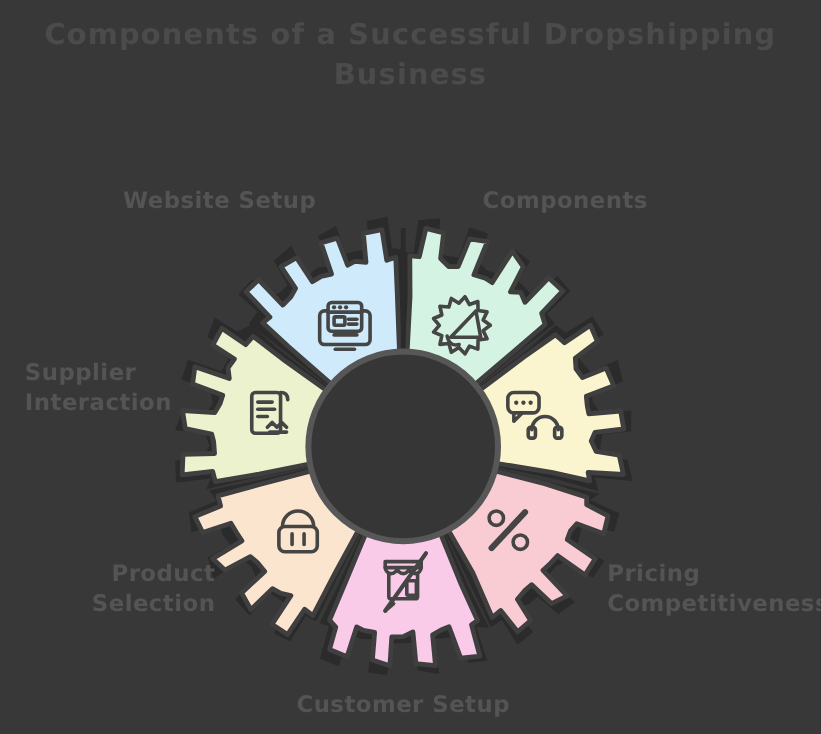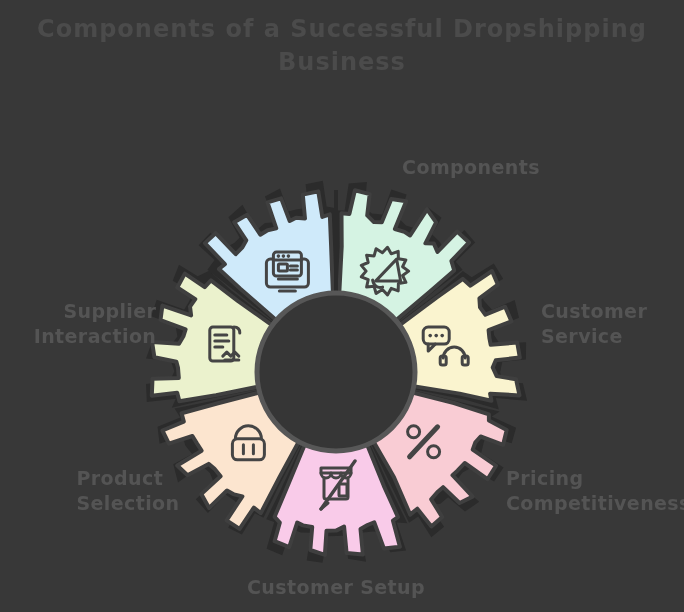--- a/index.html
+++ b/index.html
@@ -18,22 +18,22 @@
   svg.gear{position:absolute;left:0;top:0;}
   .lbl{
     position:absolute;font-weight:700;font-size:19px;letter-spacing:.4px;
     color:#545454;line-height:1.32;white-space:pre-line;
   }
   .pos-website-setup{left:183px;top:155px;transform:translateX(-50%);white-space:nowrap;}
   .pos-marketing{left:471px;top:155px;transform:translateX(-50%);white-space:nowrap;}
   .pos-customer-service{left:541px;top:299px;text-align:left;}
   .pos-pricing-competitiveness{left:506px;top:466px;text-align:left;}
   .pos-customer-trust{left:336px;top:575px;transform:translateX(-50%);white-space:nowrap;}
-  .pos-product-selection{left:128px;top:466px;transform:translateX(-50%);text-align:left;}
-  .pos-supplier-interaction{left:95px;top:299px;transform:translateX(-50%);text-align:right;}
+  .pos-product-selection{left:128px;top:466px;transform:translateX(-50%);text-align:right;}
+  .pos-supplier-interaction{left:82px;top:299px;transform:translateX(-50%);text-align:left;}
 </style>
 </head>
 <body>
 
 <div class="stage">
   <div class="title">Components of a Successful Dropshipping
 Business</div>
 
   <svg class="gear" id="gearSvg" width="684" height="612" viewBox="0 0 684 612">
       <g>
@@ -110,22 +110,21 @@
           <path d="M3,-1 L10,-1" fill="none" stroke="#454545" stroke-width="3" stroke-linecap="round" stroke-linejoin="round"></path>
           <path d="M-9,8 L10,8" fill="none" stroke="#454545" stroke-width="3" stroke-linecap="round" stroke-linejoin="round"></path>
           <path d="M-8,20 L8,20" fill="none" stroke="#454545" stroke-width="3" stroke-linecap="round" stroke-linejoin="round"></path>
         </g>
       </g>
       <line x1="336" y1="190" x2="336" y2="294" stroke="#2b2b2b" stroke-width="4"></line>
       <circle cx="336" cy="372" r="79" fill="#363636" stroke="#575757" stroke-width="5"></circle>
     </svg>
 
   <div class="lbl pos-marketing">Components</div>
-  <div class="lbl pos-customer-service">Customer
-Service</div>
   <div class="lbl pos-pricing-competitiveness">Pricing
 Competitiveness</div>
   <div class="lbl pos-customer-trust">Customer Setup</div>
   <div class="lbl pos-product-selection">Product
 Selection</div>
   <div class="lbl pos-supplier-interaction">Supplier
 Interaction</div>
+  <div class="lbl pos-website-setup">Website Setup</div>
 </div>
 
 </body></html>

